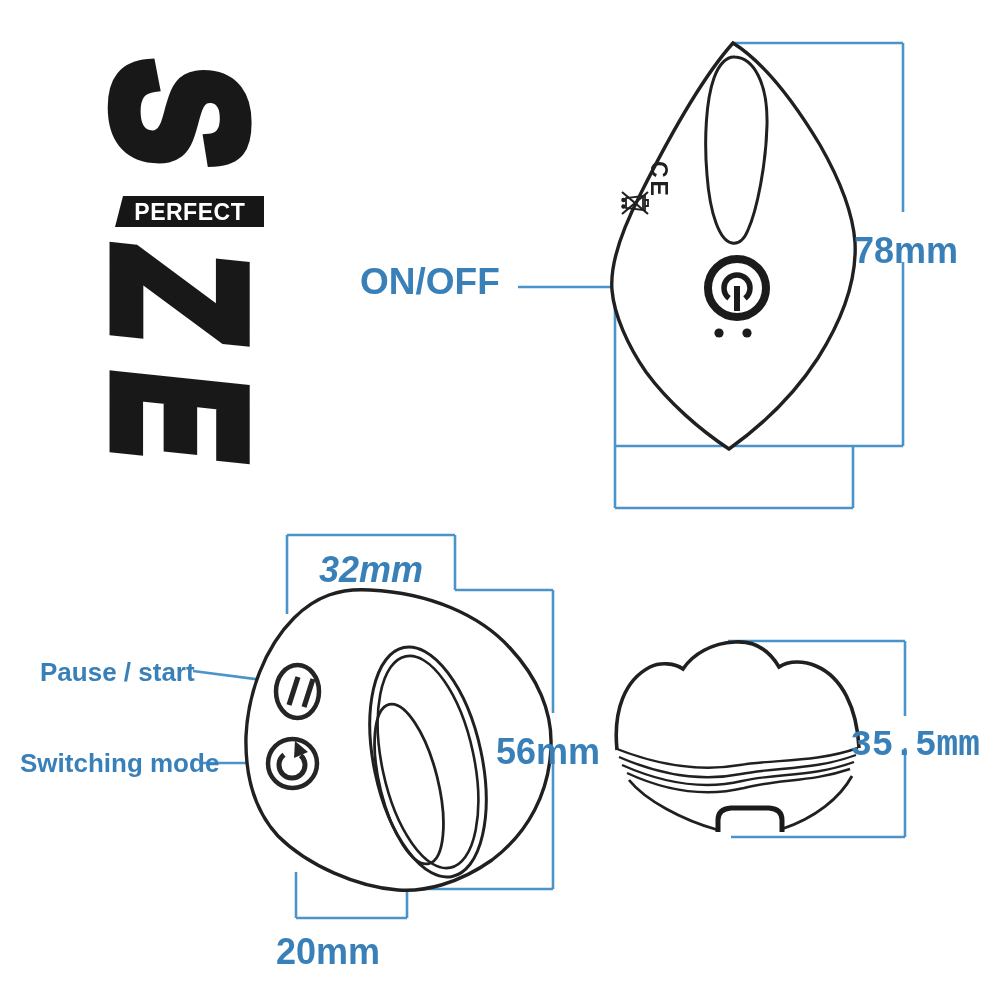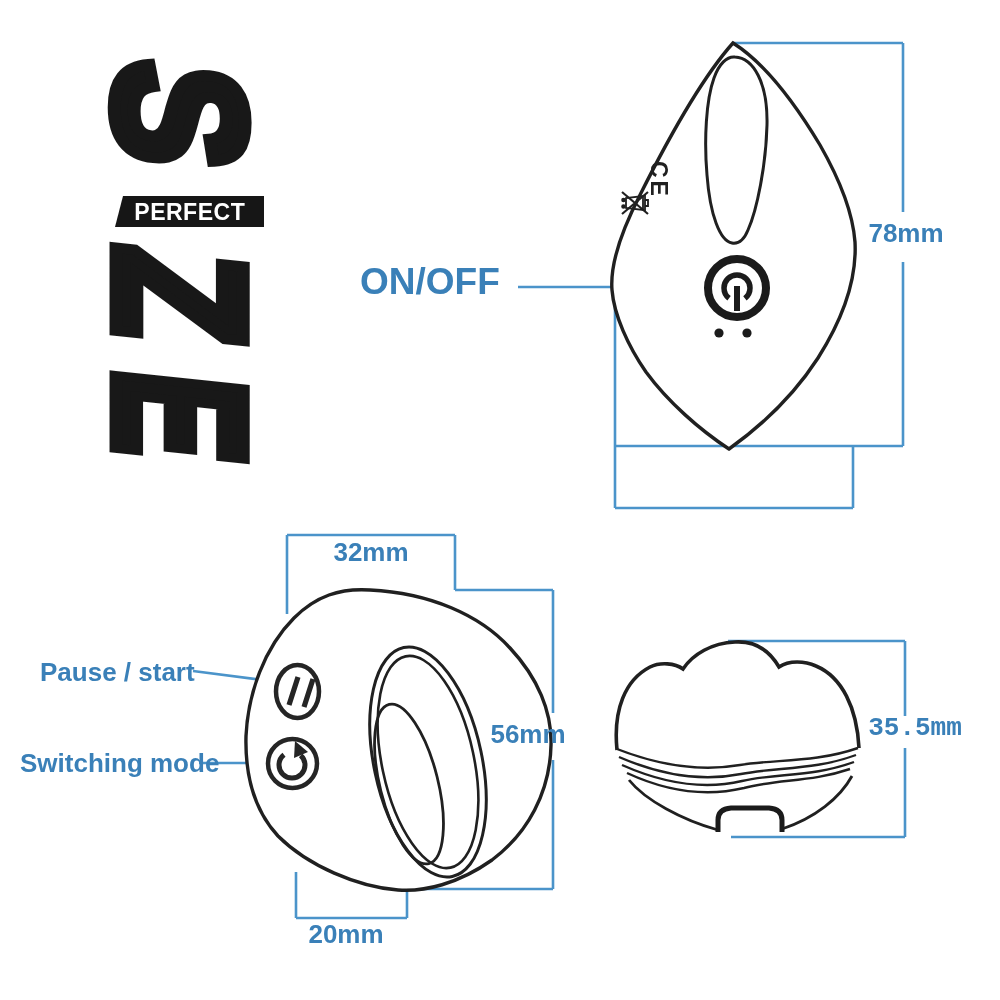--- a/index.html
+++ b/index.html
@@ -24,27 +24,27 @@
   .letter-e span{transform:rotate(90deg) skewX(-6deg) scale(1.30,1.85);}
   .banner{
     position:absolute;left:7px;top:140px;width:149px;height:31px;background:#161616;
     clip-path:polygon(8px 0,100% 0,100% 100%,0 100%);
     display:flex;align-items:center;justify-content:center;
   }
   .banner span{color:#ffffff;font-weight:700;font-size:24px;letter-spacing:.5px;transform:scaleX(.96);}
 
   
   .lbl{position:absolute;color:#3a80b8;font-weight:700;white-space:nowrap;}
-  .dim{font-size:26px;transform:translateX(-50%);}
+  .dim{font-size:36px;transform:translateX(-50%);margin-top:12px;}
   .onoff{left:360px;top:261px;font-size:37px;}
   .lbl-78{left:906px;top:218px;}
   .lbl-455{left:735px;top:471px;}
-  .lbl-32{left:371px;top:537px;}
-  .lbl-56{left:528px;top:719px;}
-  .lbl-20{left:346px;top:919px;text-align:right;}
+  .lbl-32{left:371px;top:537px;font-style:italic;}
+  .lbl-56{left:548px;top:719px;}
+  .lbl-20{left:328px;top:919px;text-align:right;}
   .lbl-355{left:915px;top:713px;font-family:Liberation Mono, monospace;}
   .callout{font-size:26px;text-align:right;}
   .lbl-pause{left:40px;top:657px;width:152px;}
   .lbl-mode{left:20px;top:748px;width:178px;}
 </style>
 </head>
 <body>
 
 <div class="stage">
 

